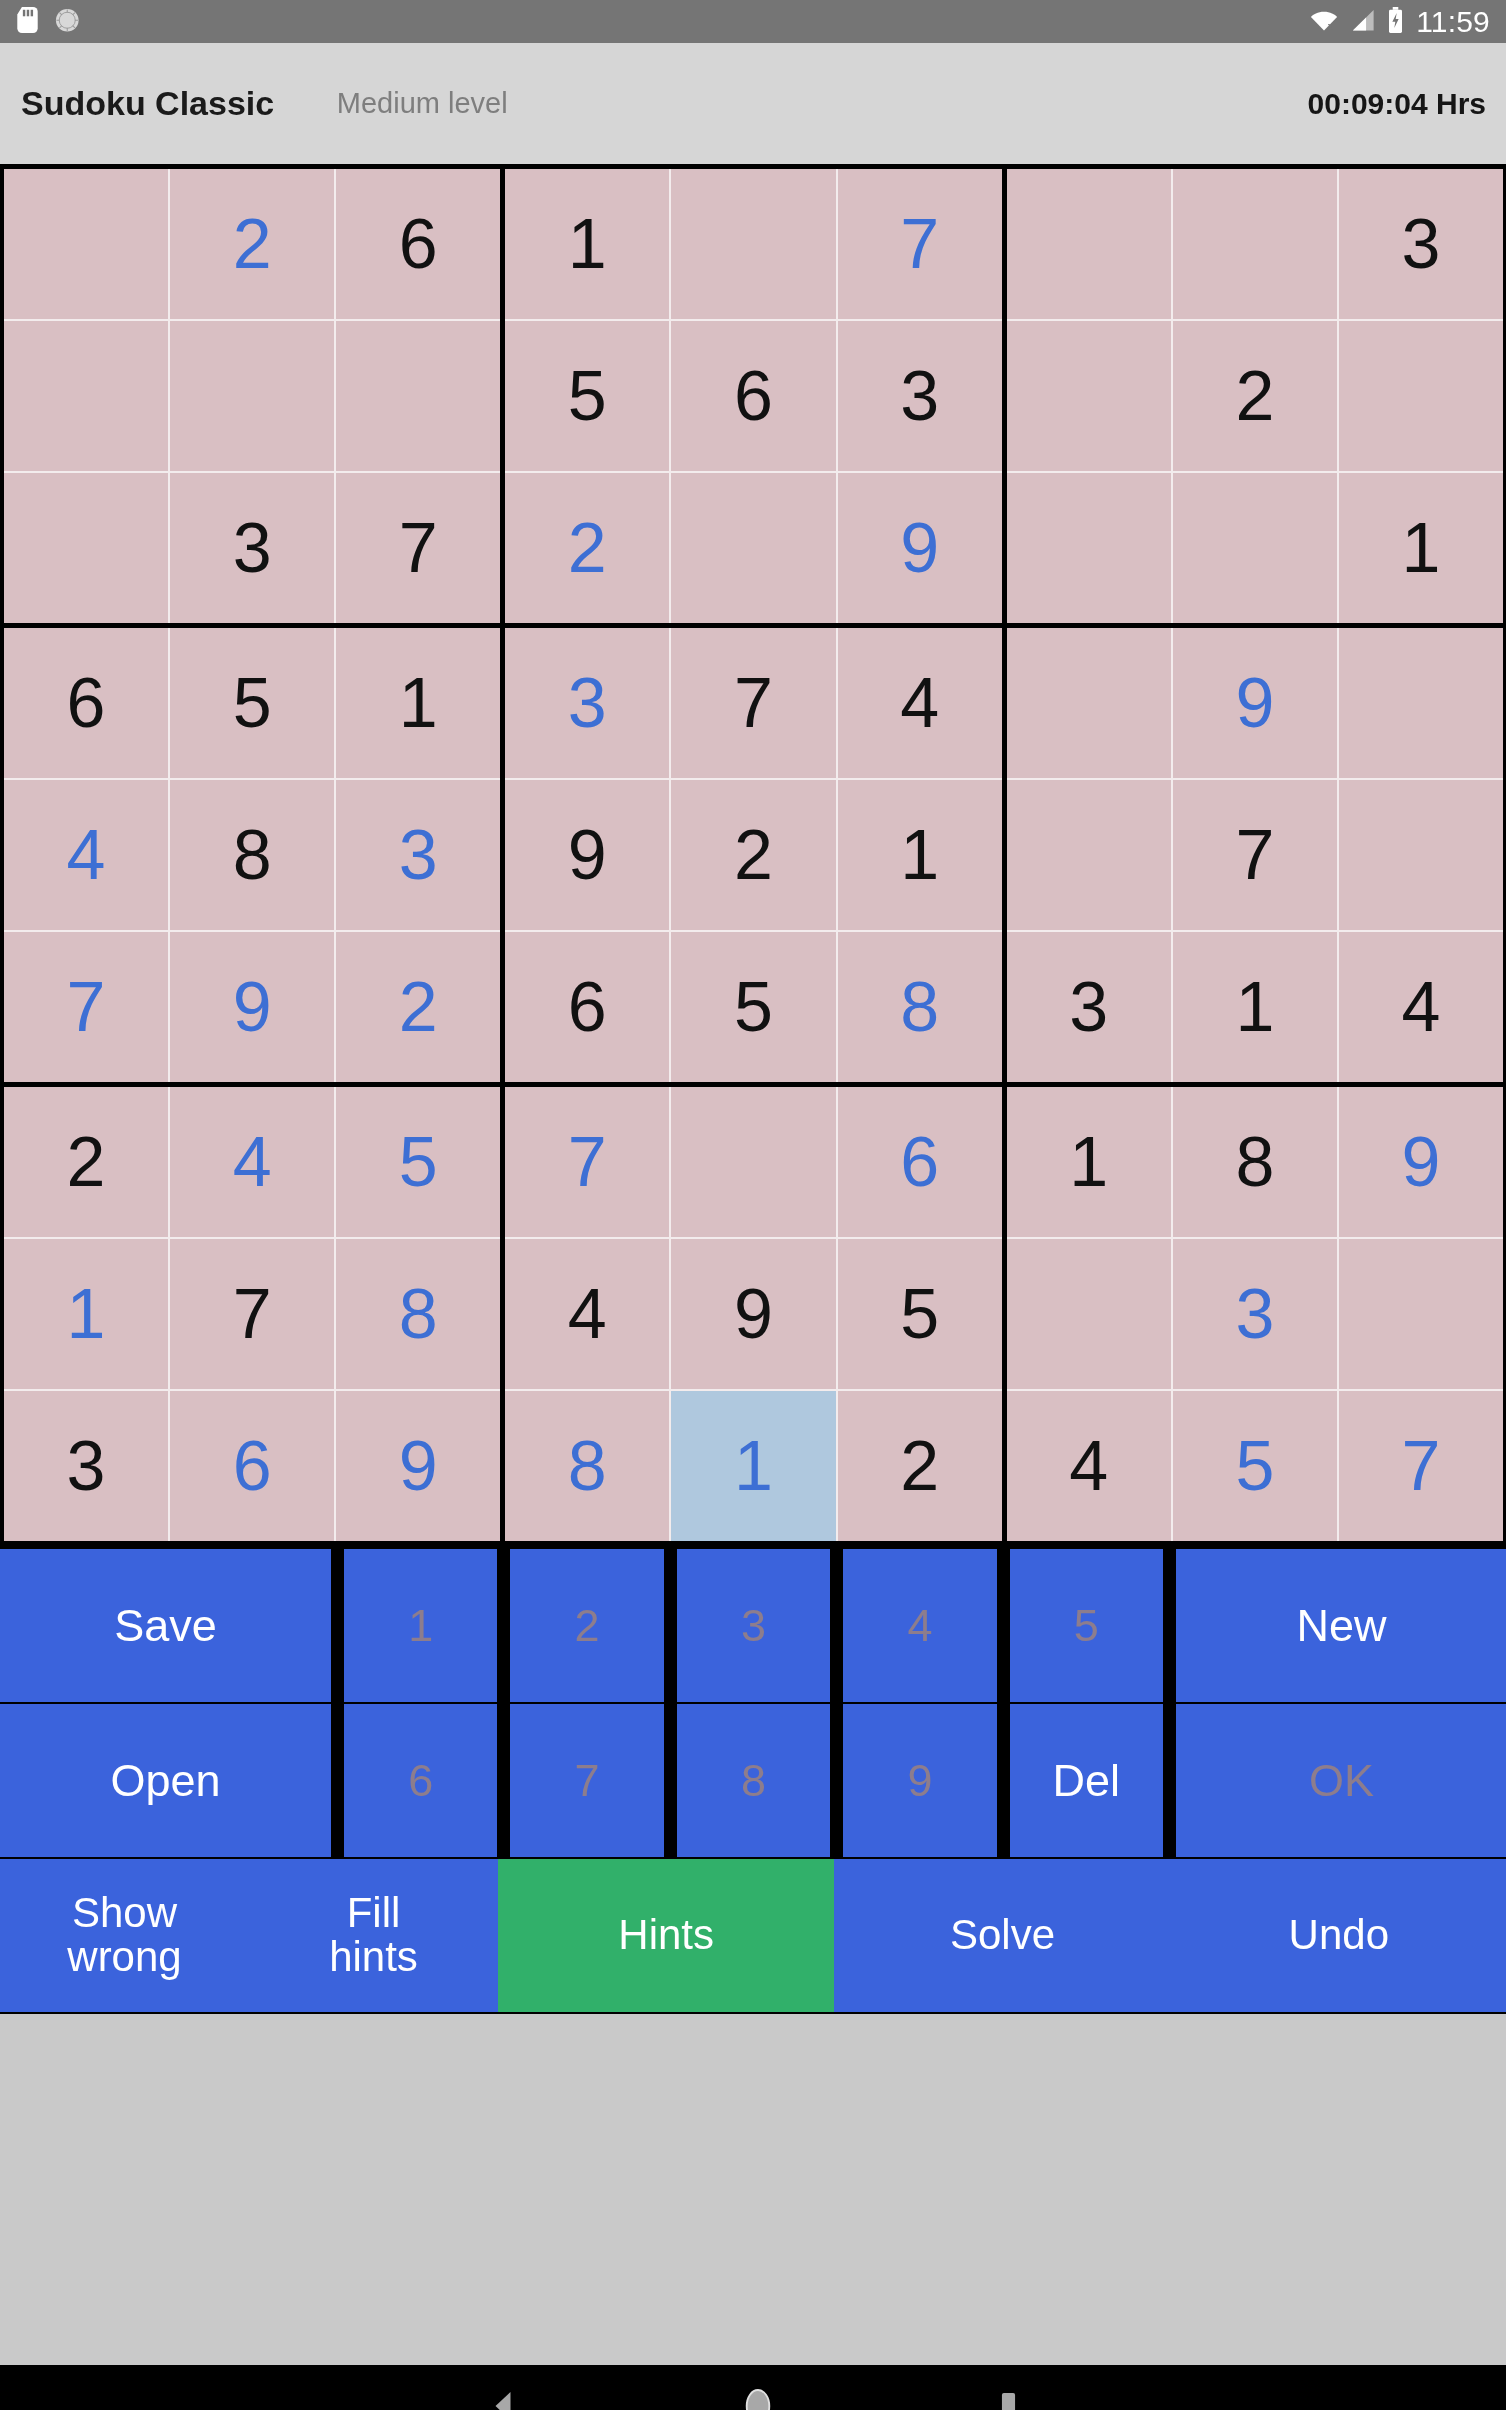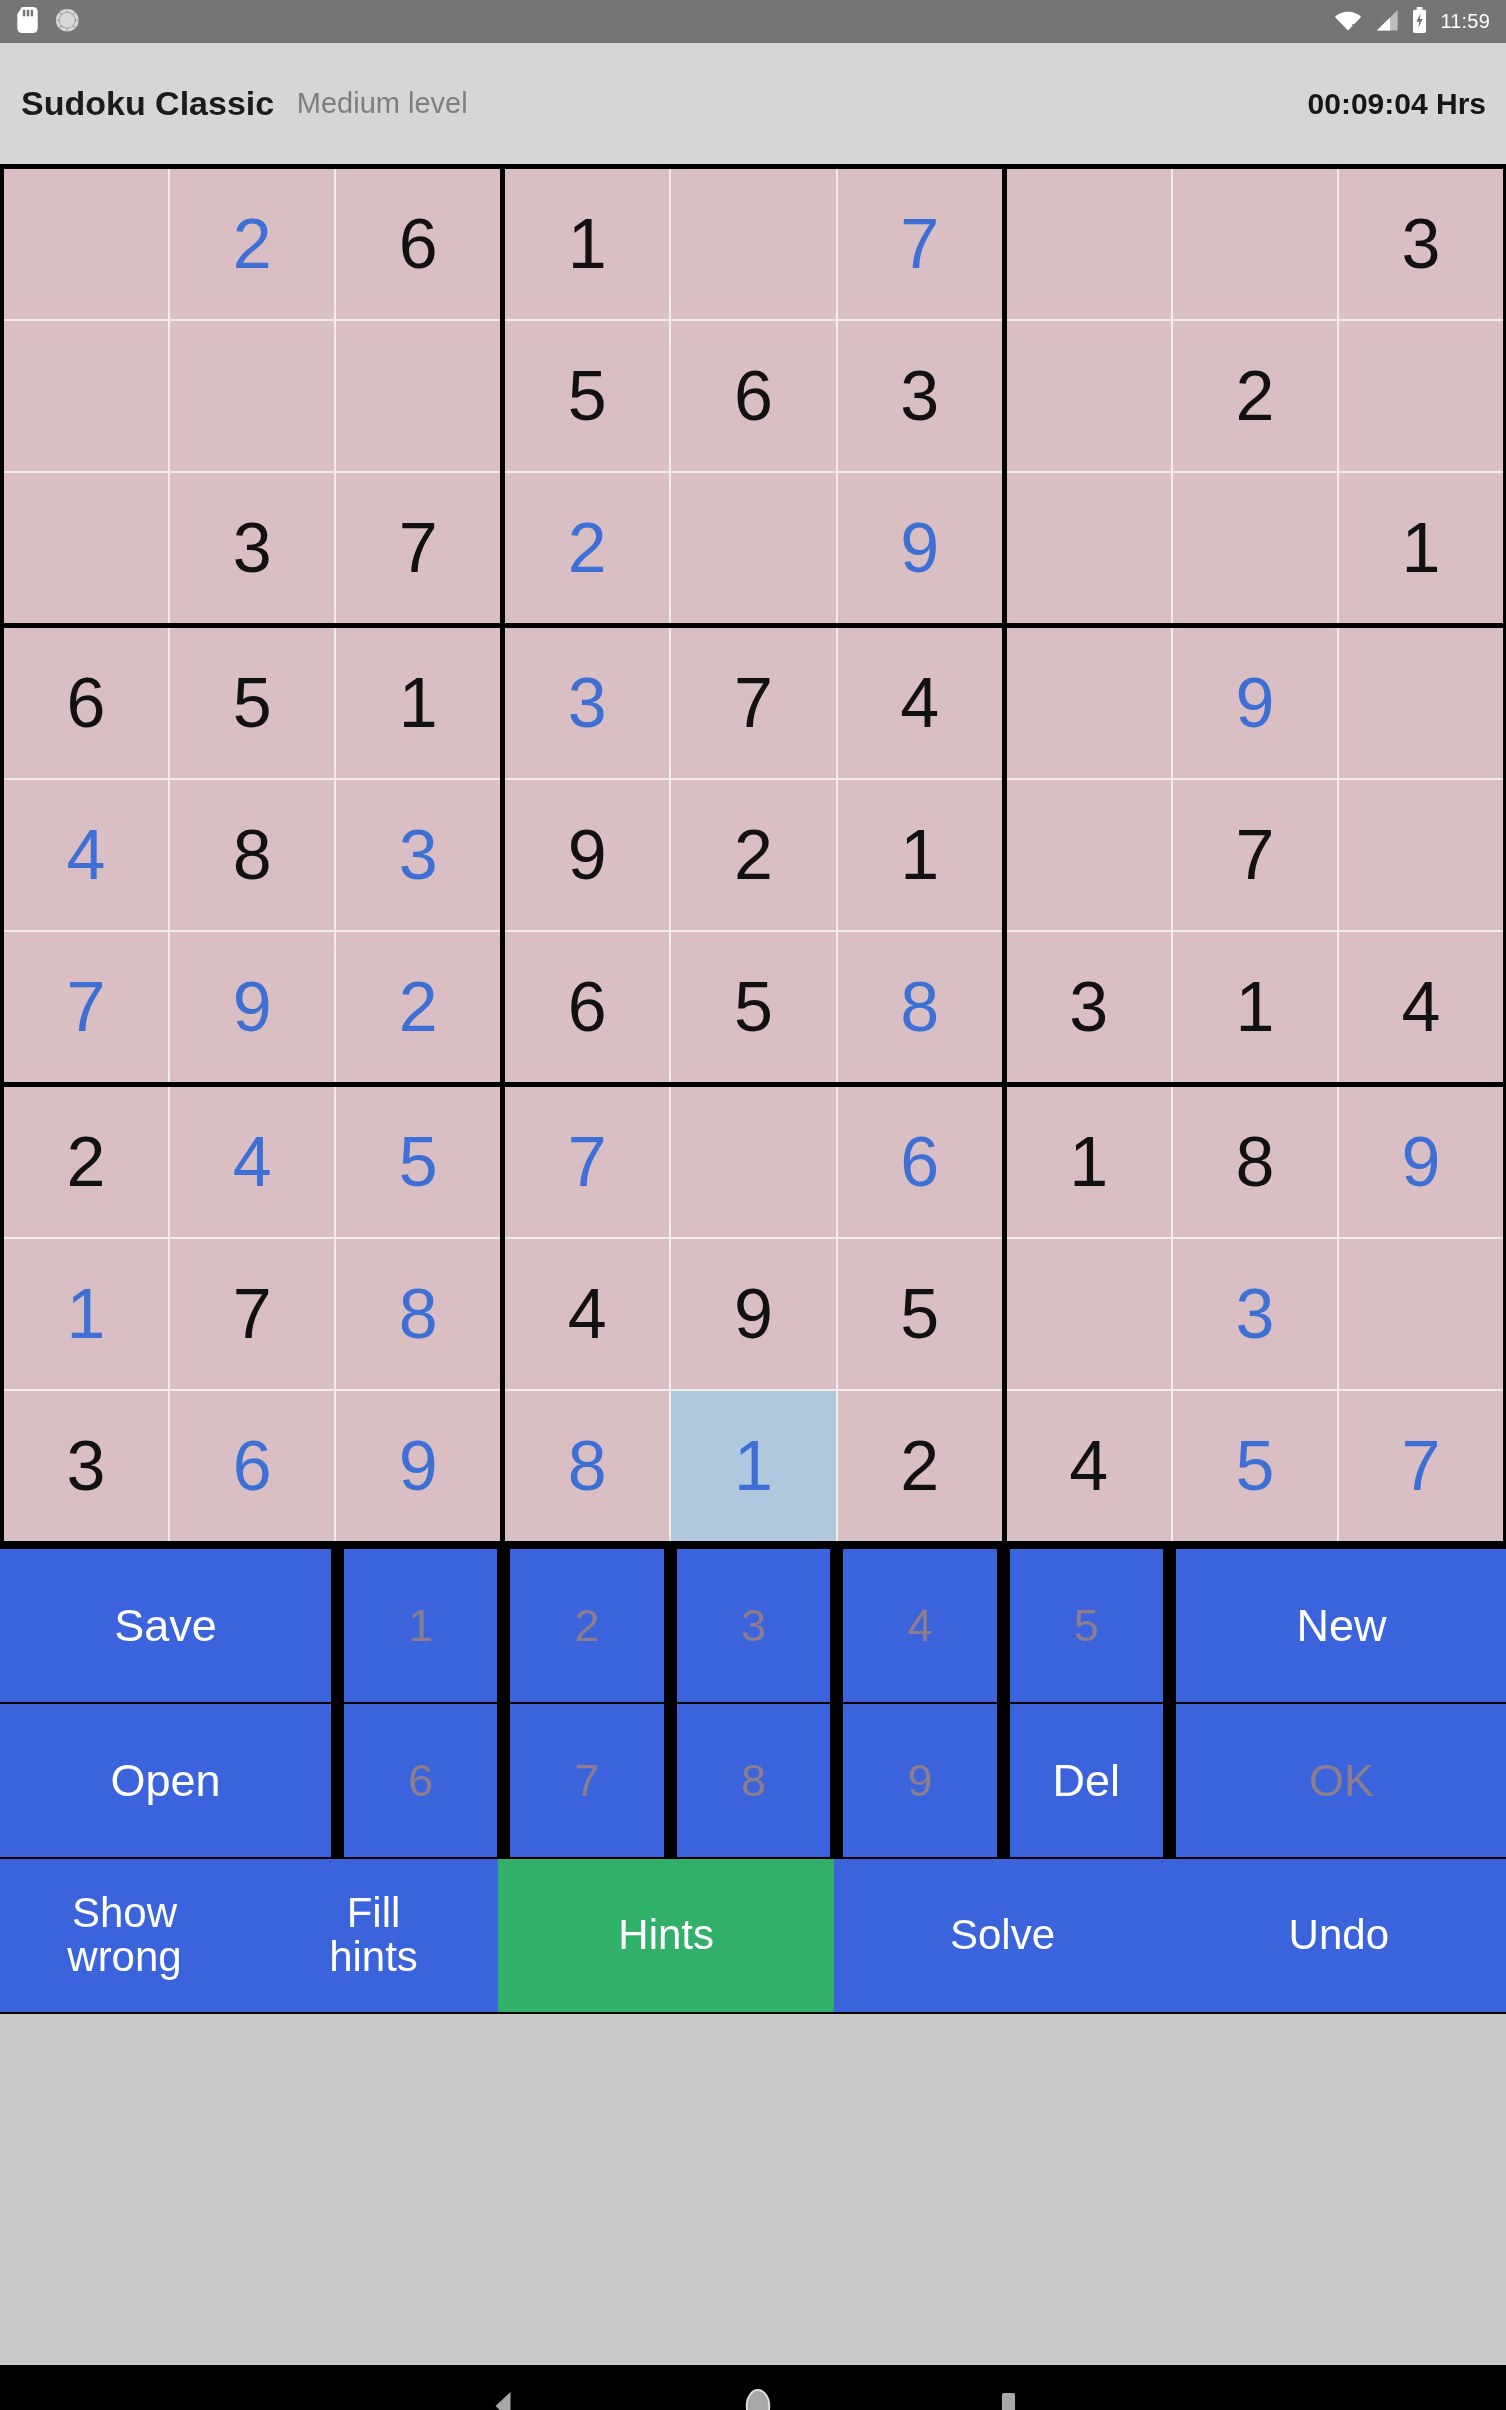--- a/index.html
+++ b/index.html
@@ -12,29 +12,30 @@
 
   
   .statusbar {
     height:43px; width:100%;
     background:#757575;
     display:flex; align-items:center;
     padding:0 17px;
   }
   .sb-left { display:flex; align-items:center; gap:17px; }
   .sb-right { margin-left:auto; display:flex; align-items:center; gap:13px; }
-  .sb-time { color:#ffffff; font-size:20px; letter-spacing:0.2px; }
+  .sb-time { color:#ffffff; font-size:30px; letter-spacing:0.2px; }
   .sb-icon { display:block; }
 
   
   .appbar {
     height:121px; width:100%;
     background:#d6d6d6;
     display:flex; align-items:center;
     padding:0 21px;
+    gap:40px;
   }
   .app-title { font-size:34px; font-weight:bold; color:#1b1b1b; }
   .app-level { font-size:29px; color:#7e7e7e; margin-left:22.6px; }
   .app-timer { margin-left:auto; font-size:30px; font-weight:bold; color:#161616; }
 
   
   .board {
     width:1507px; height:1382px;
     background:#000000;
     display:grid;

